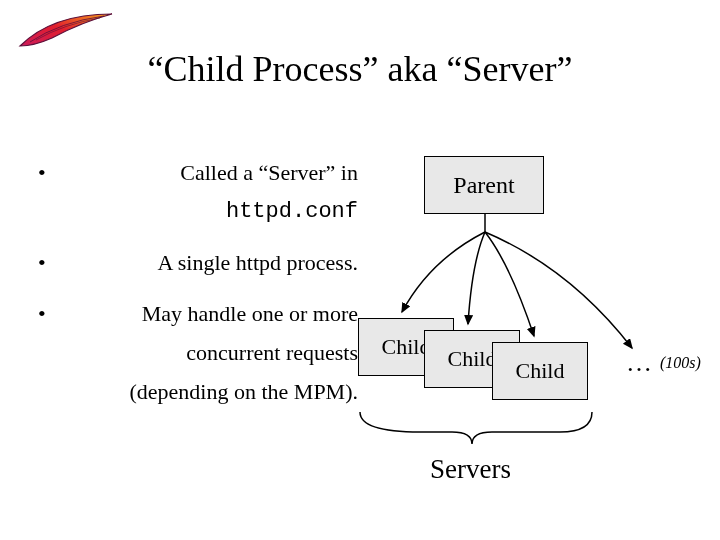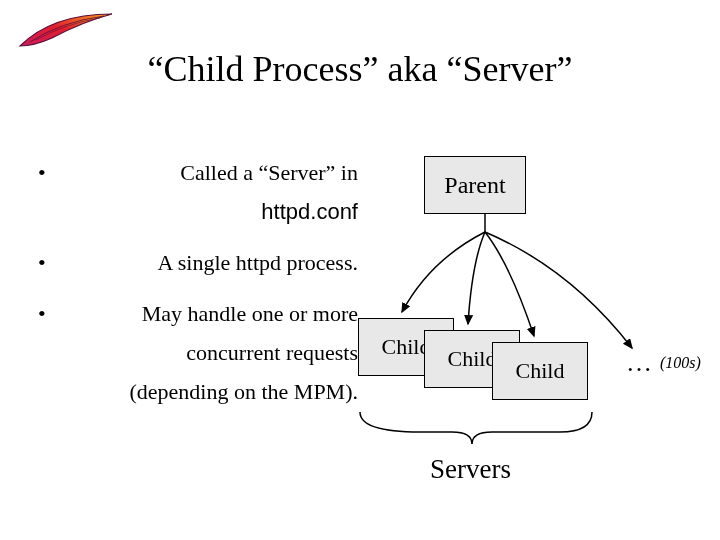--- a/index.html
+++ b/index.html
@@ -4,24 +4,24 @@
 <style>
   * { box-sizing: border-box; margin: 0; padding: 0; }
   html, body { width: 720px; height: 540px; background: #fff; font-family: "Times New Roman", Times, serif; color: #000; }
   .slide { position: relative; width: 720px; height: 540px; border-radius: 27px; }
   .logo { position: absolute; left: 12px; top: 8px; }
   .title { position: absolute; left: 0; right: 0; top: 48px; text-align: center; font-size: 36px; }
   .bullets { position: absolute; left: 58px; top: 156px; width: 300px; font-size: 22px; line-height: 1.5; }
   .bullets li { list-style: none; margin-bottom: 18px; }
   .bullets li::before { content: "•"; position: absolute; left: -20px; }
   .bullets li { position: relative; padding-left: 0; text-align: right; }
-  .mono { font-family: Liberation Sans, sans-serif; }
+  .mono { font-family: Liberation Mono, monospace; }
   .sub { margin-top: 6px; }
   .parent-box {
-    position: absolute; left: 424px; top: 156px; width: 102px; height: 58px;
+    position: absolute; left: 424px; top: 156px; width: 120px; height: 58px;
     border: 1.5px solid #000; background: #e8e8e8; text-align: center;
     font-size: 24px; line-height: 56px;
   }
   .child-box {
     position: absolute; width: 96px; height: 58px;
     border: 1.5px solid #000; background: #e8e8e8; text-align: center;
     font-size: 22px; line-height: 56px;
   }
   #c1 { left: 358px; top: 318px; z-index: 1; }
   #c2 { left: 424px; top: 330px; z-index: 2; }

